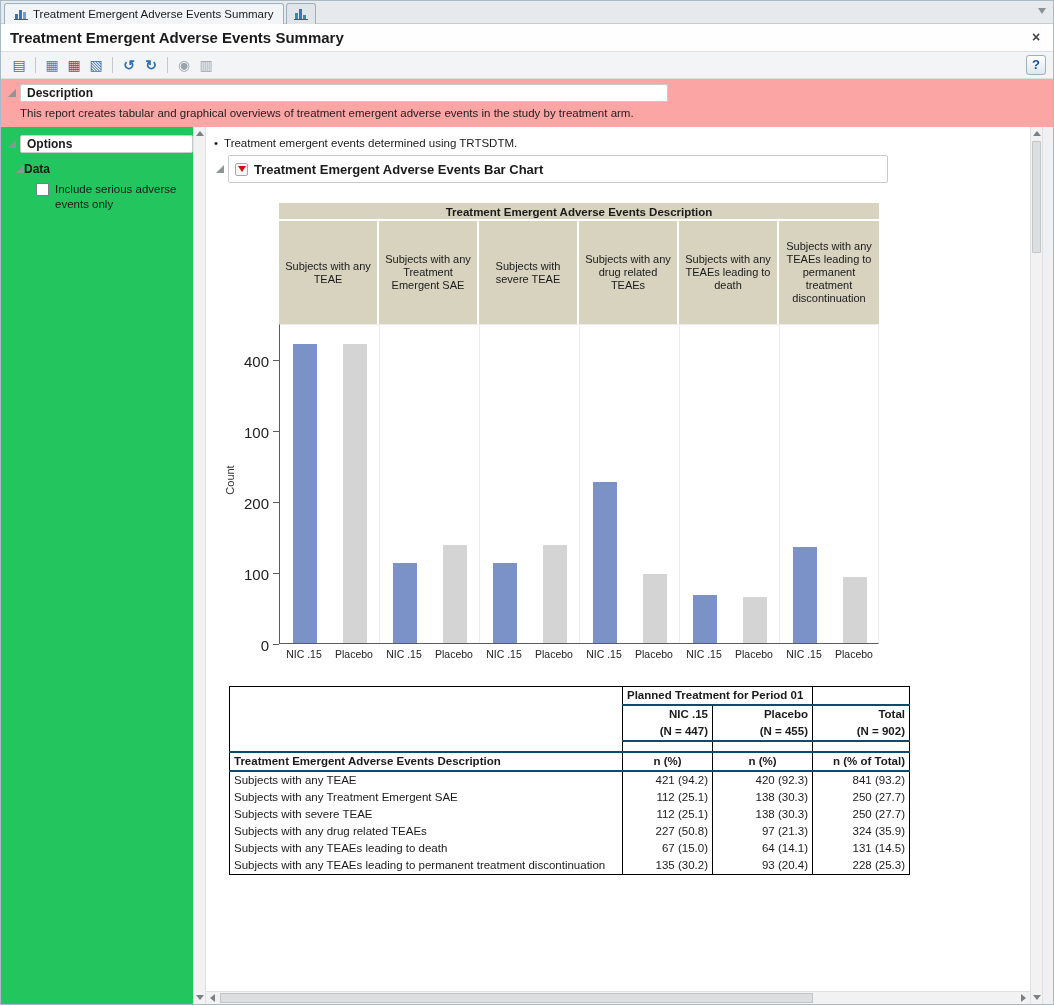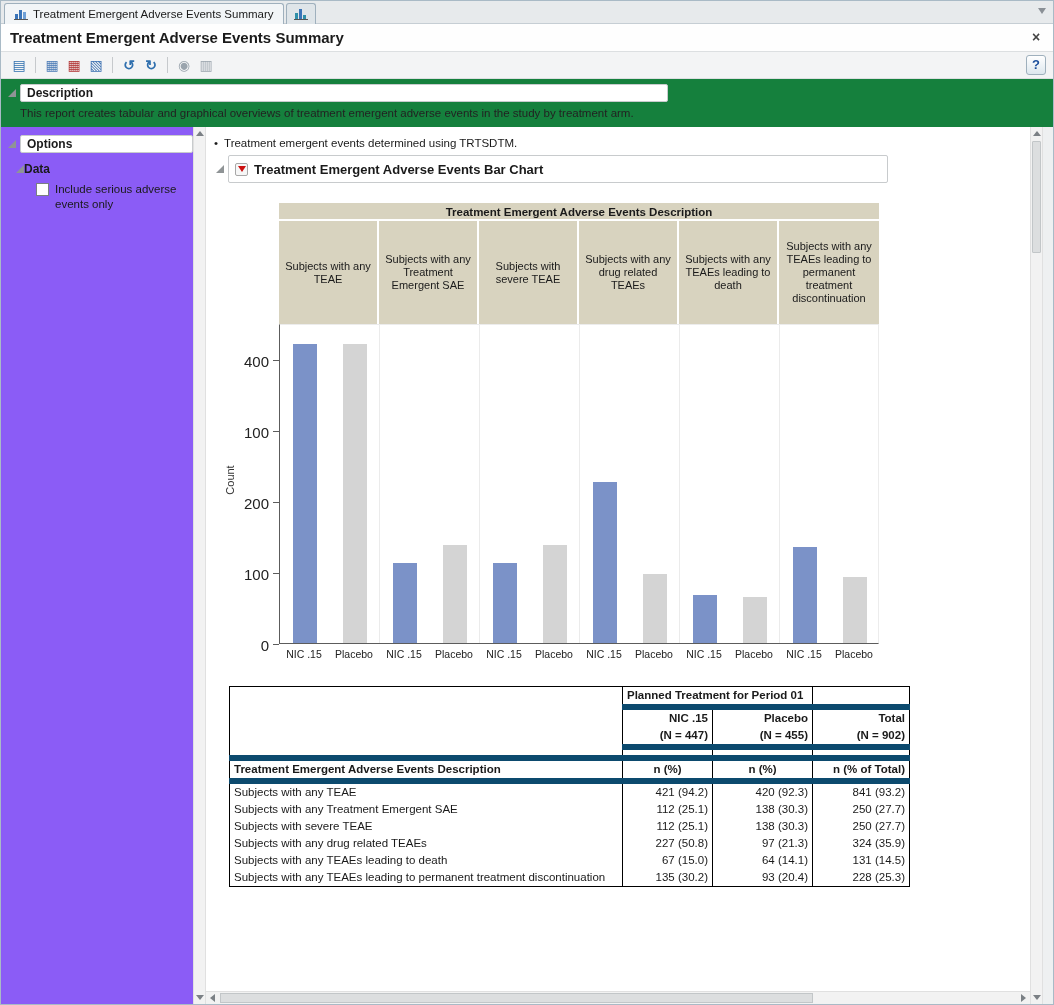--- a/index.html
+++ b/index.html
@@ -87,27 +87,27 @@
     flex:0 0 auto; cursor:default;
   }
   .outline-box {
     border:1px solid #c8cbcd; border-radius:2px; background:#fff;
     height:18px; display:flex; align-items:center;
     font-weight:bold; font-size:12px; padding:0 6px;
   }
   .hdr-row { display:flex; align-items:center; gap:4px; }
 
   
-  .descsec { background:#15803d; padding:5px 0 8px 7px; flex:0 0 auto; }
+  .descsec { background:#fca5a5; padding:5px 0 8px 7px; flex:0 0 auto; }
   .descsec .outline-box { width:648px; }
   .desc-text { margin:5px 0 0 12px; font-size:11.5px; color:#222; }
 
   
   .split { flex:1 1 auto; display:flex; background:#eef0f1; min-height:0; }
-  .leftpanel { width:192px; background:#8b5cf6; padding:8px 0 0 7px; flex:0 0 auto; }
+  .leftpanel { width:192px; background:#22c55e; padding:8px 0 0 7px; flex:0 0 auto; }
   .leftpanel .outline-box { width:180px; }
   .subhdr { display:flex; align-items:center; margin:9px 0 6px 8px; font-weight:bold; }
   .cb-row { display:flex; gap:6px; margin:0 0 9px 28px; cursor:default; }
   .cb-box {
     width:13px; height:13px; border:1px solid #7a7f83; background:#fff;
     flex:0 0 auto; margin-top:1px;
   }
   .cb-label { font-size:11.5px; line-height:15px; width:138px; }
 
   
@@ -172,21 +172,21 @@
   .xcol { flex:0 0 100px; display:flex; }
   .xcol span { width:50px; text-align:center; font-size:10.5px; color:#222; }
 
   
   .aetable {
     border-collapse:collapse; margin:26px 0 0 17px; font-size:11.5px;
     border:1px solid #000;
   }
   .aetable td { padding:1px 4px; line-height:15px; vertical-align:bottom; }
   .aetable .l { border-left:1px solid #000; }
-  .aetable .hb { border-bottom:6px solid #0c4a6e; }
+  .aetable .hb { border-bottom:2px solid #0c4a6e; }
   .c-lab { width:393px; } .c-nic { width:90px; } .c-pla { width:100px; } .c-tot { width:97px; }
   .ghead { font-weight:bold; text-align:left; }
   .chead { font-weight:bold; text-align:right; }
   .rowhead { font-weight:bold; text-align:left; }
   .subhead { font-weight:bold; }
   .ctr { text-align:center; }
   .numr { text-align:right; }
   .blank td { height:11px; padding:0; }
   .rowlab { text-align:left; }
 

